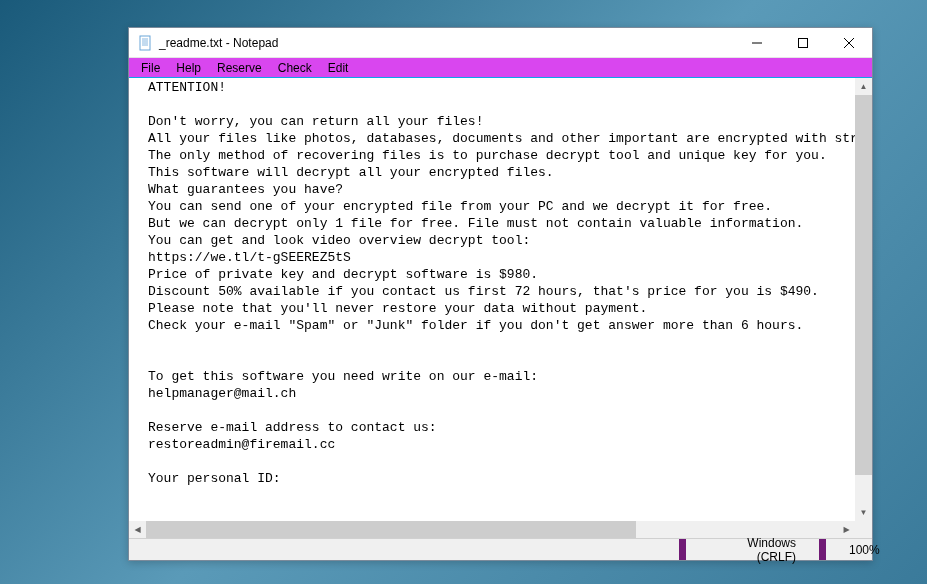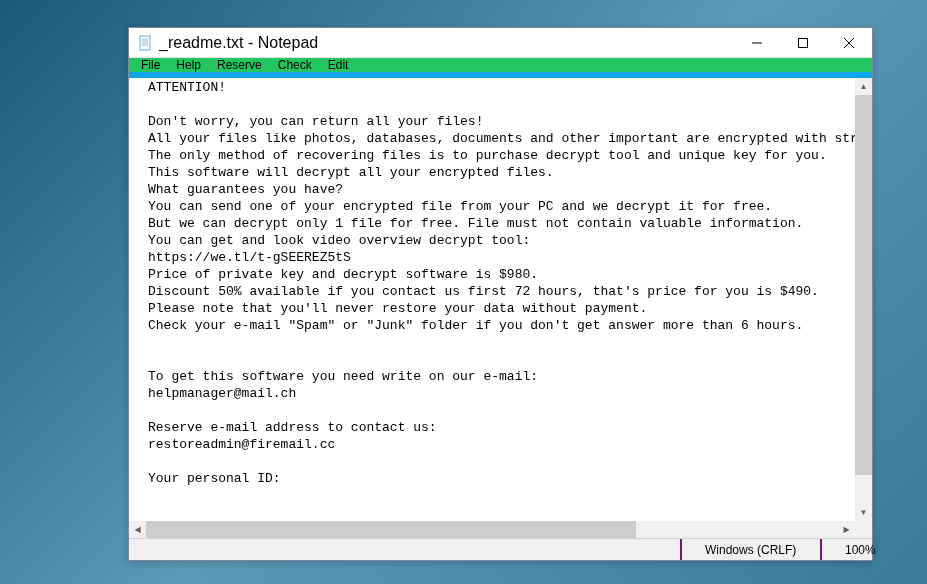--- a/index.html
+++ b/index.html
@@ -33,46 +33,46 @@
     .titlebar-icon {
       width: 16px;
       height: 16px;
       margin-left: 8px;
       margin-right: 6px;
       display: inline-flex;
       align-items: center;
       justify-content: center;
     }
     .titlebar-title {
-      font-size: 16px;
+      font-size: 12px;
       color: #000;
       flex: 1;
     }
     .window-controls {
       display: flex;
     }
     .win-btn {
       width: 46px;
       height: 30px;
       display: flex;
       align-items: center;
       justify-content: center;
       font-size: 10px;
       color: #000;
       background: transparent;
       border: none;
       cursor: pointer;
     }
     .menubar {
       height: 20px;
-      background: #22c55e;
+      background: #d946ef;
       display: flex;
       align-items: center;
       padding-left: 4px;
-      border-bottom: 6px solid #0ea5e9;
+      border-bottom: 1px solid #0ea5e9;
     }
     .menu-item {
       font-size: 12px;
       color: #000;
       padding: 1px 8px;
       cursor: pointer;
     }
     .content-area {
       flex: 1;
       display: flex;
@@ -159,25 +159,26 @@
     .statusbar {
       height: 22px;
       background: #f0f0f0;
       border-top: 1px solid #d0d0d0;
       display: flex;
       align-items: center;
       font-size: 12px;
       color: #000;
     }
     .status-cell {
-      border-left: 2px solid #701a75;
+      border-left: 7px solid #701a75;
       padding: 0 23px;
       height: 100%;
       display: flex;
       align-items: center;
+      text-align: right;
     }
     .status-spacer { flex: 1; }
   </style>
 </head>
 <body>
 
 <div class="notepad-window">
   <div class="titlebar">
     <span class="titlebar-icon">
       <svg width="16" height="16" viewBox="0 0 16 16">

